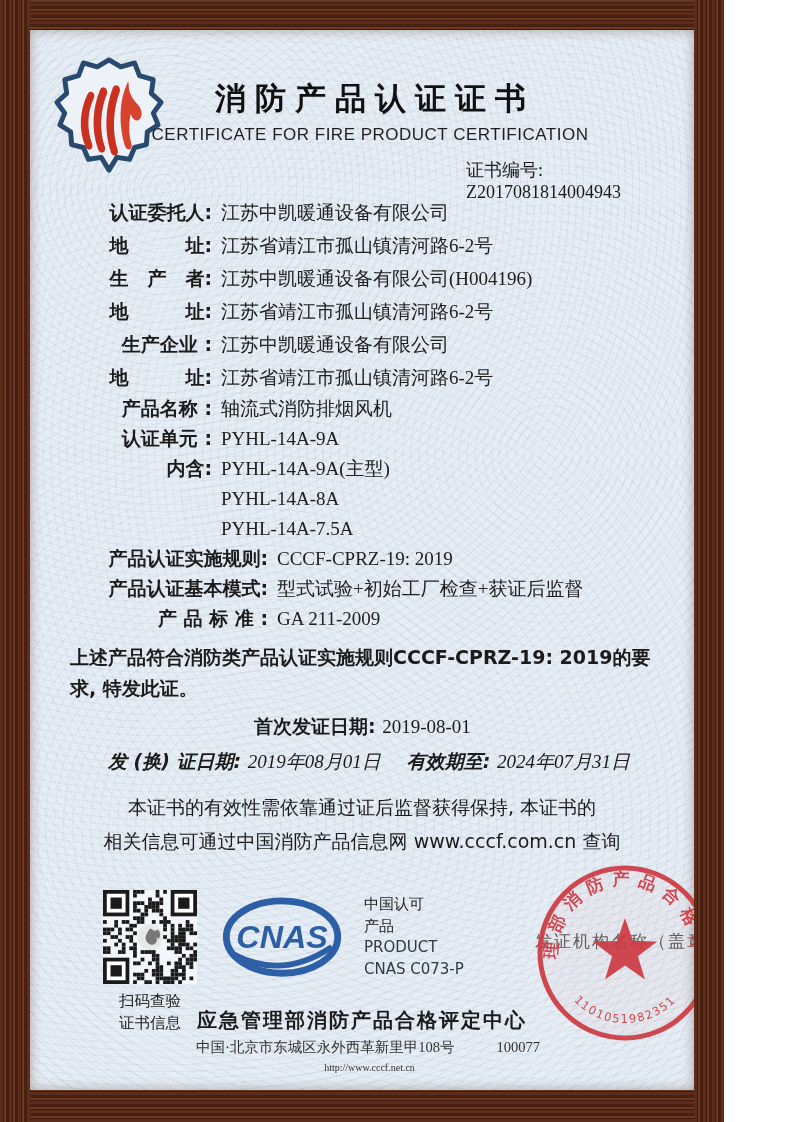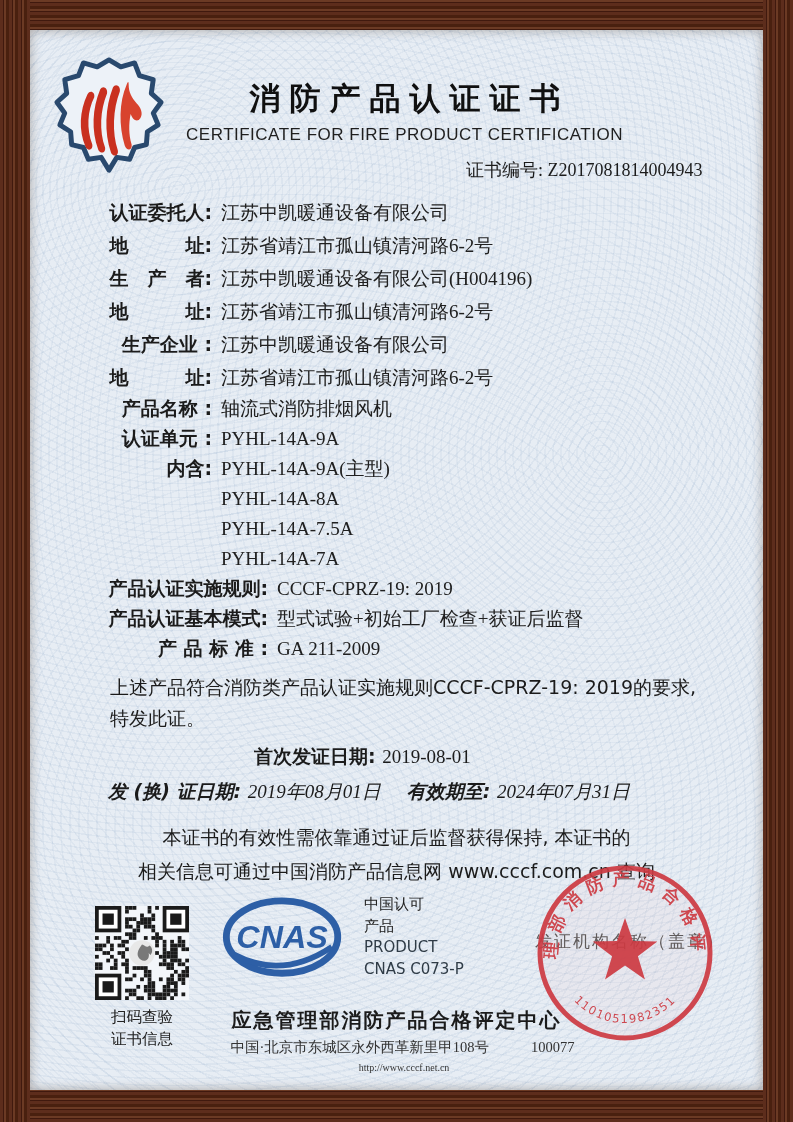--- a/index.html
+++ b/index.html
@@ -1,18 +1,18 @@
 <!DOCTYPE html>
 <html><head>
 <meta charset="utf-8">
 <style>
   * { margin:0; padding:0; box-sizing:border-box; }
   body { width:793px; height:1122px; font-family:"DejaVu Sans", sans-serif; color:#1b1b1b; }
 
-  .page { position:relative; width:793px; height:1122px;
+  .page { position:relative; width:724px; height:1122px;
     background-color:#4e2315;
     background-image:repeating-linear-gradient(0deg,#5d2d1c 0 3px,#40190e 3px 4px,#6b3a24 4px 6px,#49200f 6px 9px); }
   .wood-side { position:absolute; top:0; bottom:0; width:30px; background-color:#4e2315;
     background-image:repeating-linear-gradient(90deg,#5d2d1c 0 3px,#40190e 3px 4px,#6b3a24 4px 6px,#49200f 6px 9px); }
   .wood-side.left { left:0; } .wood-side.right { right:0; }
 
   .paper { position:absolute; left:30px; top:30px; right:30px; bottom:32px;
     background-color:#e7edf4;
     background-image:
       repeating-radial-gradient(circle at 20% 15%, rgba(110,145,185,.09) 0 1.5px, transparent 1.5px 7px),
@@ -29,31 +29,31 @@
   .cert-no { position:absolute; top:128px; left:436px; font-size:18px;
     font-family:"Liberation Serif", serif; }
 
   .content { position:absolute; left:0; top:166px; right:0; }
   .frow { display:flex; align-items:center; height:30px; padding-left:78px; }
   .frow.tall { height:33px; }
   .flabel { width:104px; text-align:right; font-weight:bold; font-size:19px; white-space:pre; }
   .frow.wide .flabel { width:160px; }
   .fvalue { margin-left:9px; font-size:19px; font-family:"Liberation Serif", serif; color:#202020; white-space:pre; }
 
-  .statement { margin:8px 0 0 80px; width:600px; font-weight:normal; font-size:19px; line-height:31px; }
+  .statement { margin:8px 0 0 40px; width:600px; font-weight:bold; font-size:19px; line-height:31px; }
 
   .date-line1 { margin:10px 0 0 224px; font-size:19px; }
   .date-line2 { margin:9px 0 0 78px; font-size:19px;font-style:italic; }
   .dlabel { font-weight:bold; }
   .dvalue { font-family:"Liberation Serif", serif; }
   .gap { display:inline-block; width:26px; }
 
   .notice { text-align:center; margin-top:15px; font-size:19px; line-height:34px; }
 
-  .qr-block { position:absolute; left:52px; top:860px; width:120px; text-align:center;margin-top:16px; }
+  .qr-block { position:absolute; left:60px; top:860px; width:120px; text-align:center; }
   .qr-img { width:94px; height:94px; display:block; margin:0 auto; }
   .qr-caption { font-size:15.5px; line-height:22px; margin-top:6px; color:#222; }
 
   .cnas-logo { position:absolute; left:190px; top:866px; width:128px; height:86px; }
   .cnas-text { position:absolute; left:334px; top:864px; font-size:15px; line-height:21.5px; color:#2f3b46; }
 
   .stamp-underlay { position:absolute; left:450px; top:900px; width:300px; text-align:center;
     font-size:17px; color:#5a5a5a; letter-spacing:2px; z-index:1; }
   .stamp { position:absolute; left:504px; top:832px; width:182px; height:182px; z-index:3; opacity:.92; }
 
@@ -123,24 +123,20 @@
           <span class="flabel">内含:</span>
           <span class="fvalue">PYHL-14A-9A(主型)</span>
         </div>
       <div class="frow">
           <span class="flabel"></span>
           <span class="fvalue">PYHL-14A-8A</span>
         </div>
       <div class="frow">
           <span class="flabel"></span>
           <span class="fvalue">PYHL-14A-7.5A</span>
-        </div>
-      <div class="frow">
-          <span class="flabel"></span>
-          <span class="fvalue">PYHL-14A-7A</span>
         </div>
       <div class="frow wide">
           <span class="flabel">产品认证实施规则:</span>
           <span class="fvalue">CCCF-CPRZ-19: 2019</span>
         </div>
       <div class="frow wide">
           <span class="flabel">产品认证基本模式:</span>
           <span class="fvalue">型式试验+初始工厂检查+获证后监督</span>
         </div>
       <div class="frow wide">

